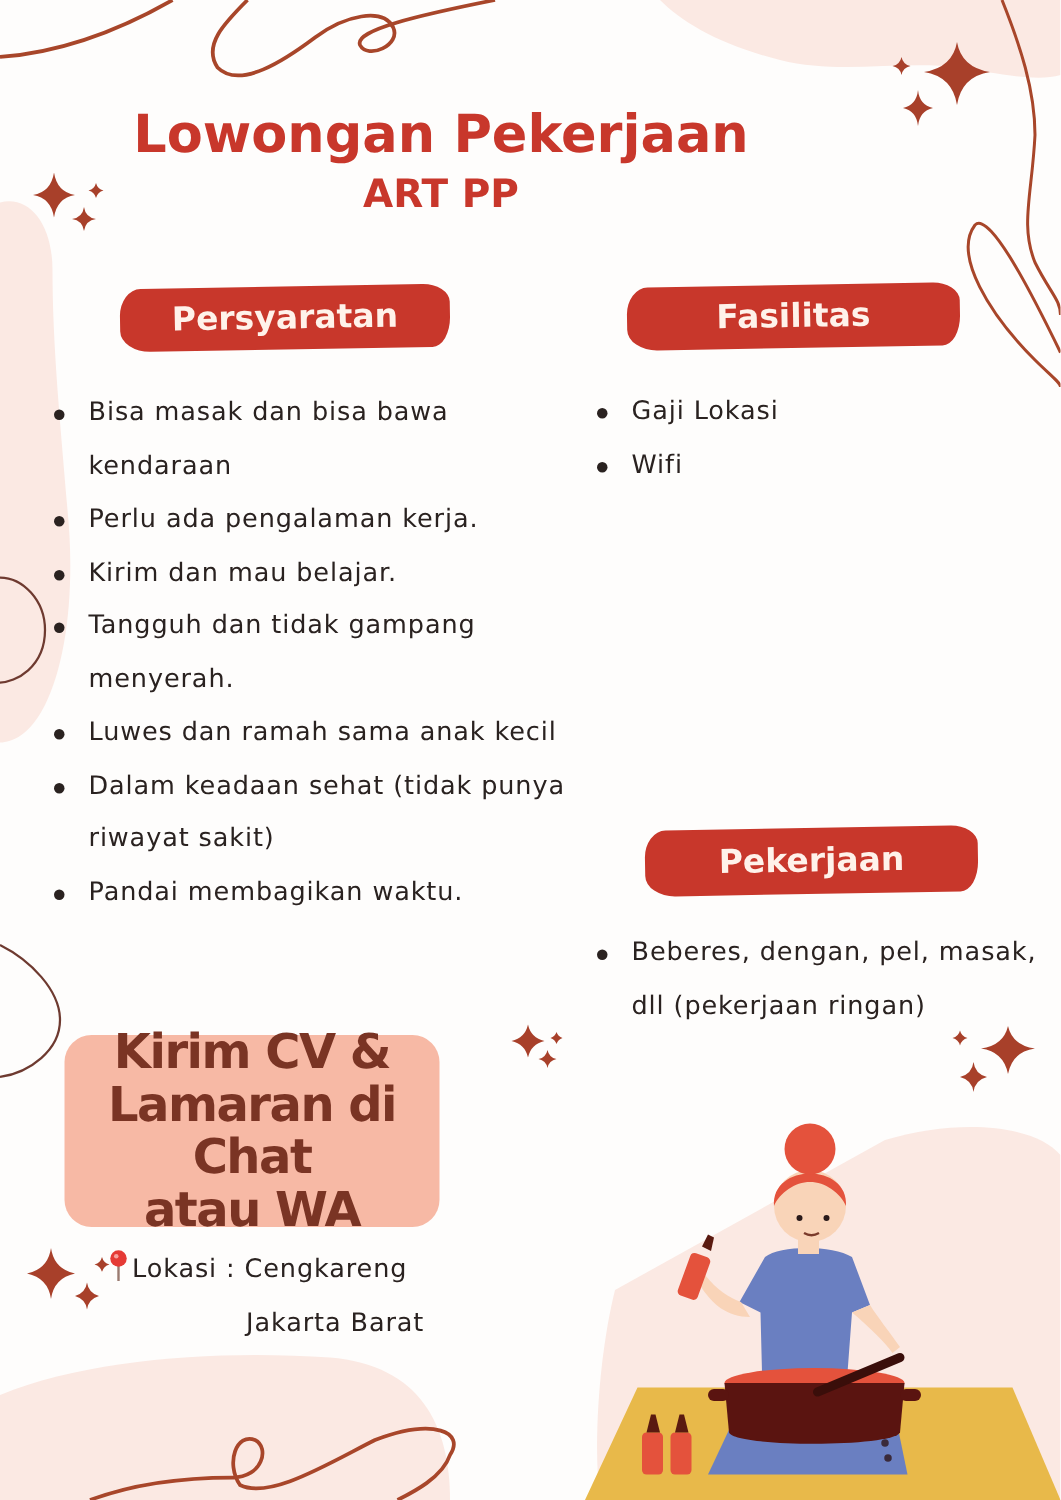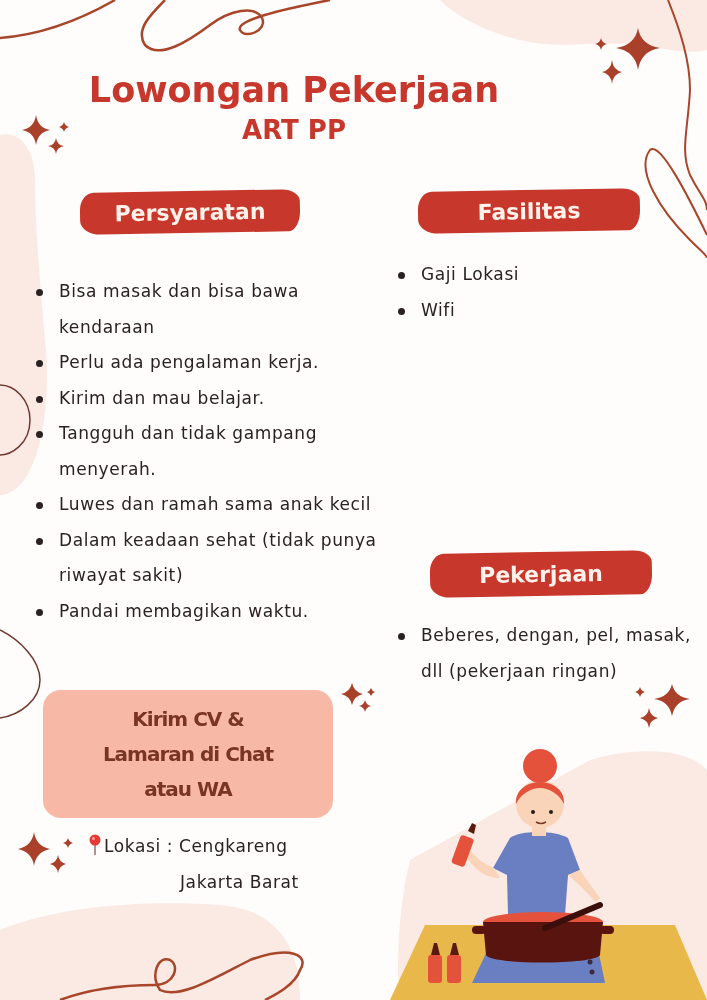--- a/index.html
+++ b/index.html
@@ -8,25 +8,25 @@
   .title { position:absolute; left:0; width:588px; text-align:center; color:#c8372b; font-family:"DejaVu Sans", sans-serif; font-weight:bold; z-index:2; letter-spacing:0px; }
   .title.l1 { top:70px; font-size:35px; }
   .title.l2 { top:115px; font-size:26px; }
   .pill { position:absolute; z-index:2; background:#c8372b; color:#fff2ea; font-family:"DejaVu Sans", sans-serif; font-weight:bold; font-size:22px; display:flex; align-items:center; justify-content:center; border-radius:14px 18px 12px 20px / 18px 12px 20px 14px; transform:rotate(-1deg); }
   .pill.req { left:80px; top:191px; width:220px; height:42px; }
   .pill.fac { left:418px; top:190px; width:222px; height:42px; }
   .pill.job { left:430px; top:552px; width:222px; height:44px; }
   ul.list { position:absolute; z-index:2; margin:0; padding:0; list-style:none; color:#2a2220; font-family:"DejaVu Sans", sans-serif; font-size:17px; line-height:35.5px; letter-spacing:0.6px; }
   ul.list li { position:relative; padding-left:23px; }
   ul.list li::before { content:""; position:absolute; left:0; top:15px; width:7px; height:7px; border-radius:50%; background:#2a2220; }
-  ul.req-list { left:36px; top:274px; width:360px; }
+  ul.req-list { left:36px; top:258px; width:360px; }
   ul.fac-list { left:398px; top:257px; width:270px; }
   ul.job-list { left:398px; top:618px; width:300px; }
-  .cta { position:absolute; left:43px; top:690px; width:290px; height:128px; background:#f7b9a5; border-radius:18px; z-index:2; display:flex; flex-direction:column; align-items:center; justify-content:center; color:#7a3424; font-family:"DejaVu Sans", sans-serif; font-weight:bold; font-size:20px; line-height:35px; letter-spacing:-1px; text-align:center; }
-  .loc { position:absolute; z-index:2; left:88px; top:828px; color:#2a2220; font-size:17px; letter-spacing:0.6px; line-height:36px; }
+  .cta { position:absolute; left:43px; top:690px; width:250px; height:128px; background:#f7b9a5; border-radius:18px; z-index:2; display:flex; flex-direction:column; align-items:center; justify-content:center; color:#7a3424; font-family:"DejaVu Sans", sans-serif; font-weight:bold; font-size:32px; line-height:35px; letter-spacing:-1px; text-align:center; }
+  .loc { position:absolute; z-index:2; left:72px; top:828px; color:#2a2220; font-size:17px; letter-spacing:0.6px; line-height:36px; }
   .loc .pin { display:inline-block; width:14px; height:22px; vertical-align:-4px; margin-right:2px; }
   .loc .l2 { padding-left:92px; }
   .illus { position:absolute; left:390px; top:700px; width:317px; height:300px; z-index:1; }
 </style>
 </head>
 <body>
 
 <svg class="bg-svg" viewBox="0 0 707 1000" xmlns="http://www.w3.org/2000/svg">
 
   <path d="M440 0 L707 0 L707 50 C690 55 660 48 640 45 C600 40 560 50 520 40 C480 30 455 15 440 0 Z" fill="#fbe9e3"></path>

